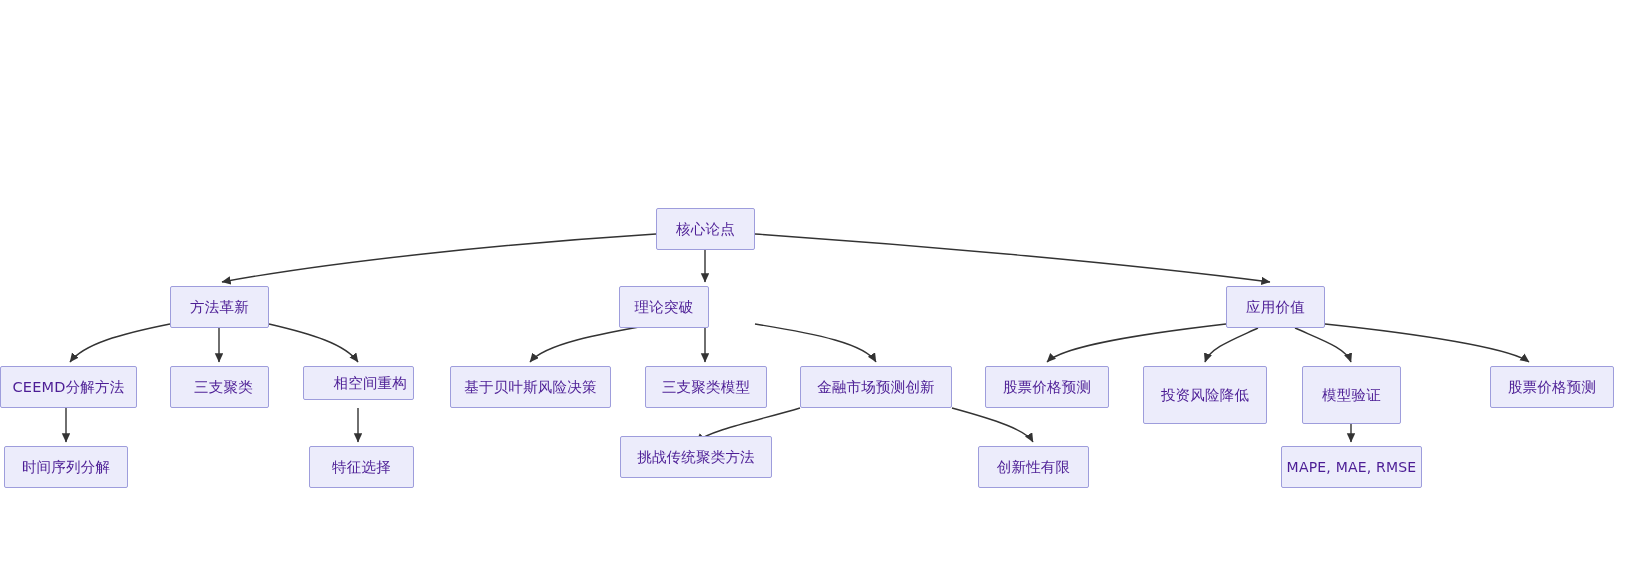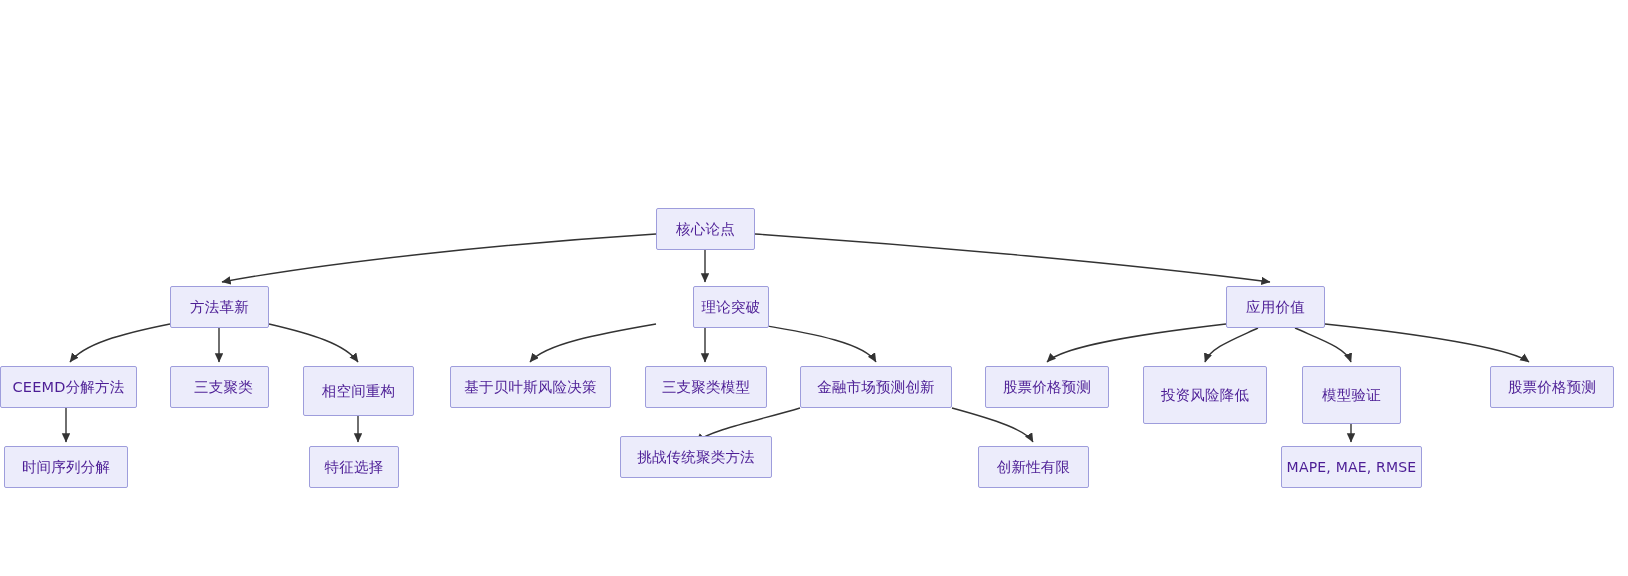--- a/index.html
+++ b/index.html
@@ -82,33 +82,33 @@
         <path class="edge-path" d="M 1351 408 L 1351 442" marker-end="url(#arrow)"></path>
       </g>
   </svg>
   <div id="nodes">
       <div class="node" style="left: 656px; top: 208px; width: 99px; height: 42px;">
         <span class="node-label">核心论点</span>
       </div>
       <div class="node" style="left: 170px; top: 286px; width: 99px; height: 42px;">
         <span class="node-label">方法革新</span>
       </div>
-      <div class="node" style="left: 693px; top: 286px; width: 76px; height: 42px;">
+      <div class="node" style="left: 619px; top: 286px; width: 90px; height: 42px;">
         <span class="node-label">理论突破</span>
       </div>
       <div class="node" style="left: 1226px; top: 286px; width: 99px; height: 42px;">
         <span class="node-label">应用价值</span>
       </div>
       <div class="node" style="left: 0px; top: 366px; width: 137px; height: 42px;">
         <span class="node-label">CEEMD分解方法</span>
       </div>
       <div class="node" style="left: 170px; top: 366px; width: 99px; height: 42px; padding-left: 8px;">
         <span class="node-label">三支聚类</span>
       </div>
-      <div class="node" style="left: 303px; top: 366px; width: 111px; height: 50px;">
+      <div class="node" style="left: 303px; top: 366px; width: 111px; height: 34px; justify-content: flex-end;">
         <span class="node-label">相空间重构</span>
       </div>
       <div class="node" style="left: 450px; top: 366px; width: 161px; height: 42px;">
         <span class="node-label">基于贝叶斯风险决策</span>
       </div>
       <div class="node" style="left: 645px; top: 366px; width: 122px; height: 42px;">
         <span class="node-label">三支聚类模型</span>
       </div>
       <div class="node" style="left: 800px; top: 366px; width: 152px; height: 42px;">
         <span class="node-label">金融市场预测创新</span>
@@ -121,21 +121,21 @@
       </div>
       <div class="node" style="left: 1302px; top: 366px; width: 99px; height: 58px;">
         <span class="node-label">模型验证</span>
       </div>
       <div class="node" style="left: 1490px; top: 366px; width: 124px; height: 42px;">
         <span class="node-label">股票价格预测</span>
       </div>
       <div class="node" style="left: 4px; top: 446px; width: 124px; height: 42px;">
         <span class="node-label">时间序列分解</span>
       </div>
-      <div class="node" style="left: 309px; top: 446px; width: 90px; height: 42px;">
+      <div class="node" style="left: 309px; top: 446px; width: 105px; height: 42px;">
         <span class="node-label">特征选择</span>
       </div>
       <div class="node" style="left: 620px; top: 436px; width: 152px; height: 42px;">
         <span class="node-label">挑战传统聚类方法</span>
       </div>
       <div class="node" style="left: 978px; top: 446px; width: 111px; height: 42px;">
         <span class="node-label">创新性有限</span>
       </div>
       <div class="node latin" style="left: 1281px; top: 446px; width: 141px; height: 42px;">
         <span class="node-label">MAPE, MAE, RMSE</span>

